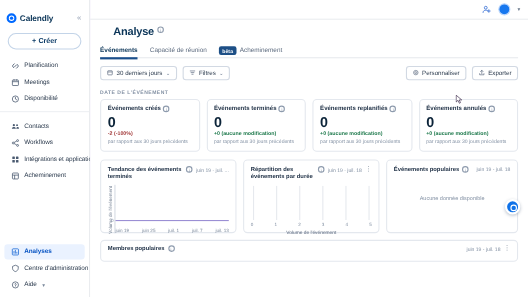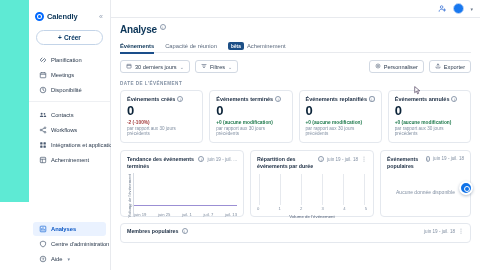--- a/index.html
+++ b/index.html
@@ -2,21 +2,21 @@
 <html><head>
 <meta charset="utf-8">
 <style>
   * { box-sizing: border-box; margin: 0; padding: 0; }
   html, body {
     width: 480px; height: 270px;
     font-family: "Liberation Sans", sans-serif;
     background: #ffffff;
     overflow: hidden;
   }
-  .app { display: flex; width: 480px; height: 202px; background: #5eead4; padding-left: 29px; }
+  .app { display: flex; width: 480px; height: 202px; background: #6d28d9; }
 
   
   .sidebar {
     width: 82px; height: 270px; background: #ffffff;
     border-right: 1px solid #e8eaee;
     display: flex; flex-direction: column;
     padding: 6px 0 0 0; flex: 0 0 82px;
   }
   .brand {
     display: flex; align-items: center; gap: 3px;
@@ -78,21 +78,21 @@
   .topbar .ic { color: #3c74d6; font-size: 8px; cursor: pointer; display:flex; align-items:center;}
   .avatar {
     width: 11px; height: 11px; border-radius: 50%;
     background: #1878ef; border: 1.5px solid #bcd6fb;
     cursor: pointer;
   }
   .topbar-caret { font-size: 5px; color: #6b7a8d; cursor: pointer; }
 
   .content { flex: 1 1 auto; background: #fff; padding: 6px 9px 0 9px; overflow: hidden; }
 
-  .page-title-row { display: flex; align-items: flex-start; gap: 3px; }
+  .page-title-row { display: flex; align-items: flex-start; gap: 3px; margin-left: 12px; }
   .page-title { font-size: 10px; font-weight: 700; color: #0b3558; letter-spacing: -0.2px; }
   .info-ic {
     width: 6px; height: 6px; border-radius: 50%;
     border: 0.8px solid #8e9bad; color: #8e9bad;
     font-size: 4.5px; line-height: 5px; text-align: center;
     display: inline-block; font-family: "Liberation Serif", serif;
   }
 
   .tabs { display: flex; align-items: center; gap: 11px; margin-top: 5px;
           border-bottom: 1px solid #e8eaee; height: 13px; }

